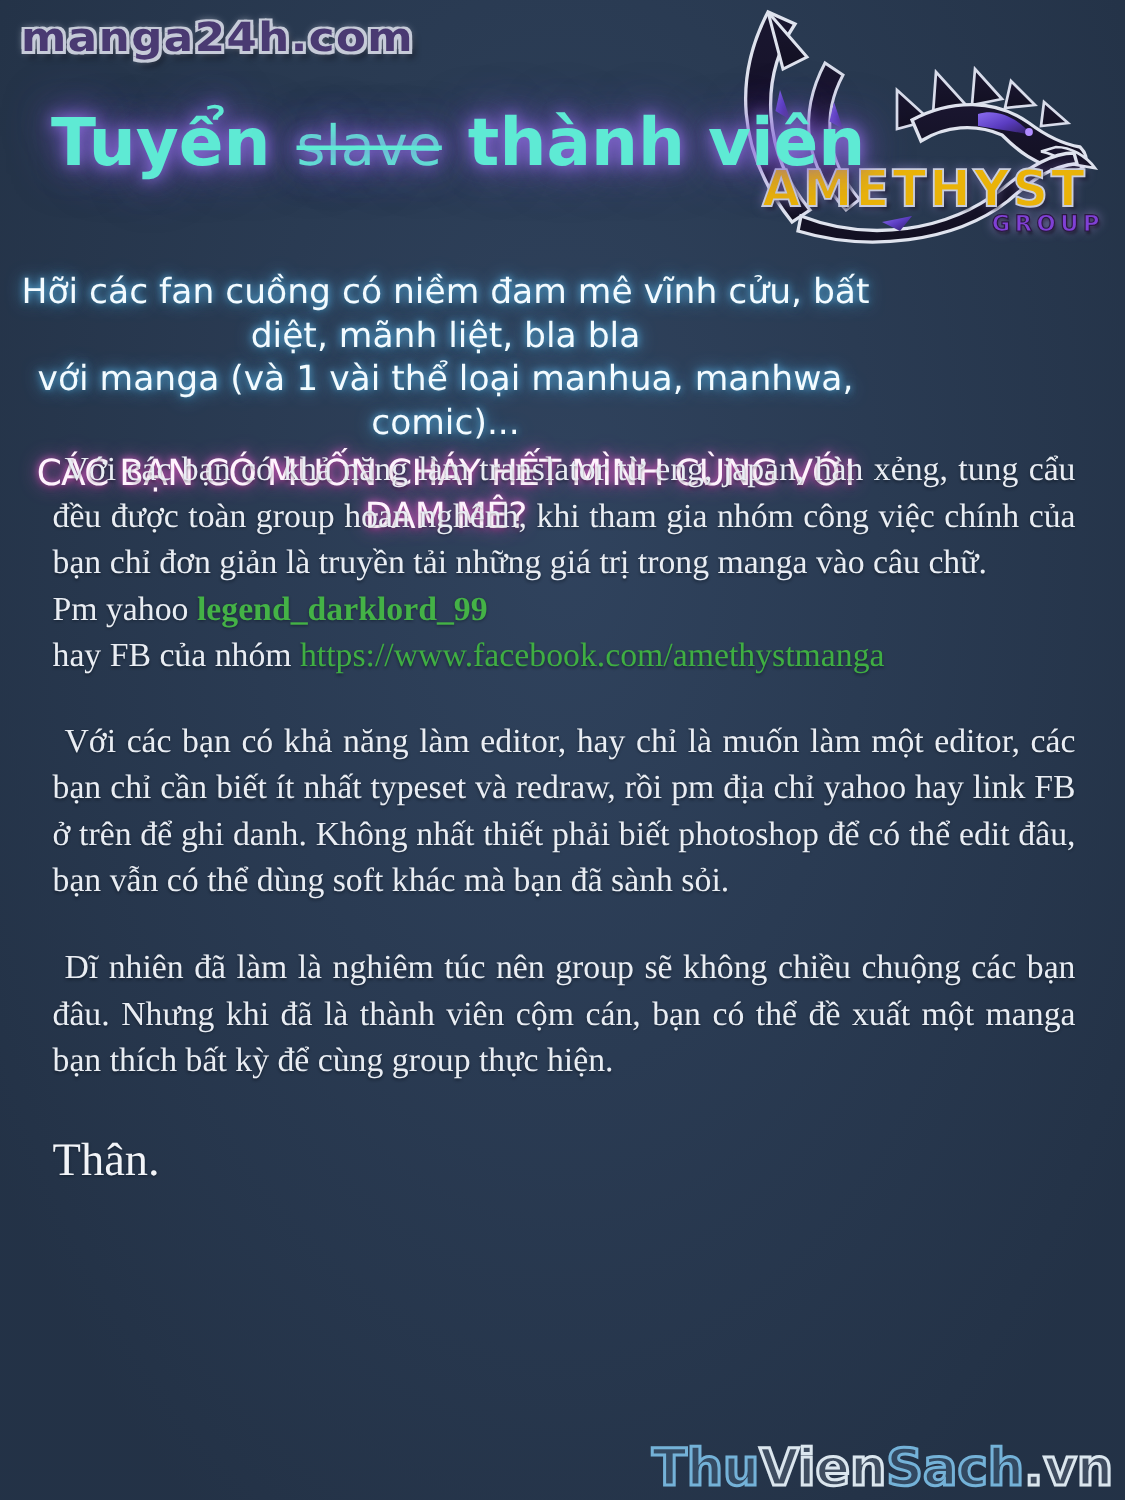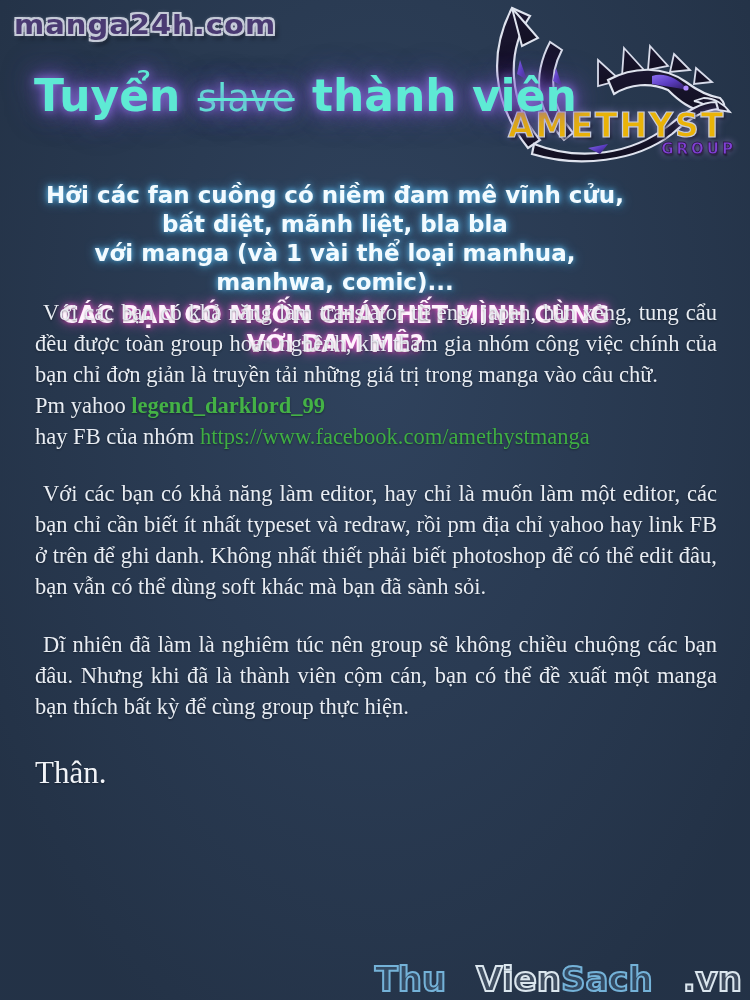--- a/index.html
+++ b/index.html
@@ -49,21 +49,21 @@
   .am-group{
     position:absolute;right:14px;top:138px;
     font-family:"DejaVu Sans","Liberation Sans",sans-serif;
     font-weight:bold;font-size:15px;letter-spacing:3px;
     color:#8040d6;-webkit-text-stroke:.8px #2a1840;
     text-shadow:0 0 7px rgba(200,170,255,.7),1px 2px 2px rgba(5,8,18,.8);
   }
 
   
   .intro{position:absolute;top:181px;left:0;width:594px;text-align:center;
-    font-family:"DejaVu Sans","Liberation Sans",sans-serif;font-weight:bold;padding-left:38px;}
+    font-family:"DejaVu Sans","Liberation Sans",sans-serif;font-weight:normal;}
   .intro-line{line-height:29px;}
   .cyan{
     font-size:23px;color:#f3fbff;
     text-shadow:0 0 5px #5fb7e8,0 0 11px #4da6dd,0 2px 3px rgba(5,10,20,.5);
   }
   .magenta{
     margin-top:4px;font-size:24px;letter-spacing:-.5px;
     color:#fff3fd;
     text-shadow:0 0 5px #e35fcb,0 0 12px #d44fbe,0 2px 3px rgba(5,10,20,.5);
   }
@@ -88,21 +88,21 @@
     font-size:31px;line-height:34px;color:#f2f4f8;
   }
 
   
   .watermark{
     position:absolute;bottom:1px;right:8px;white-space:nowrap;
     font-family:"DejaVu Sans","Liberation Sans",sans-serif;
     font-weight:bold;font-size:34px;letter-spacing:0;
   }
   .wm-blue{color:rgba(120,180,216,.18);-webkit-text-stroke:2px #74b2d8;}
-  .wm-white{color:rgba(225,235,244,.14);padding-left:30px;-webkit-text-stroke:2px #dbe6ee;}
+  .wm-white{color:rgba(225,235,244,.14);-webkit-text-stroke:2px #dbe6ee;}
 </style>
 </head>
 <body>
 
 <div class="page">
 
   <div class="site-logo">manga24h.com</div>
 
   <div class="amethyst">
     <svg width="302" height="176" viewBox="0 0 302 176">

